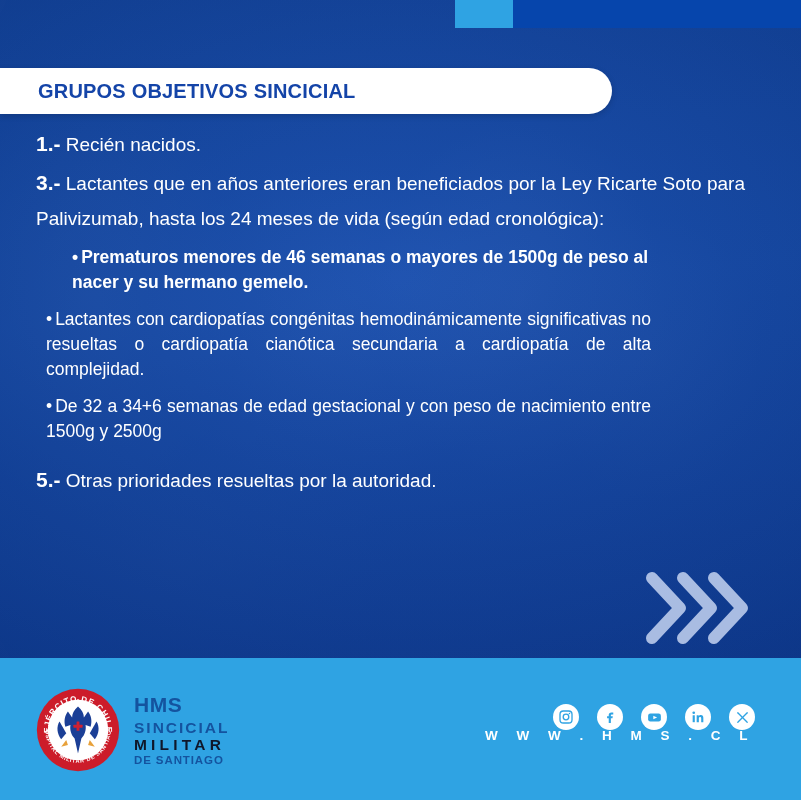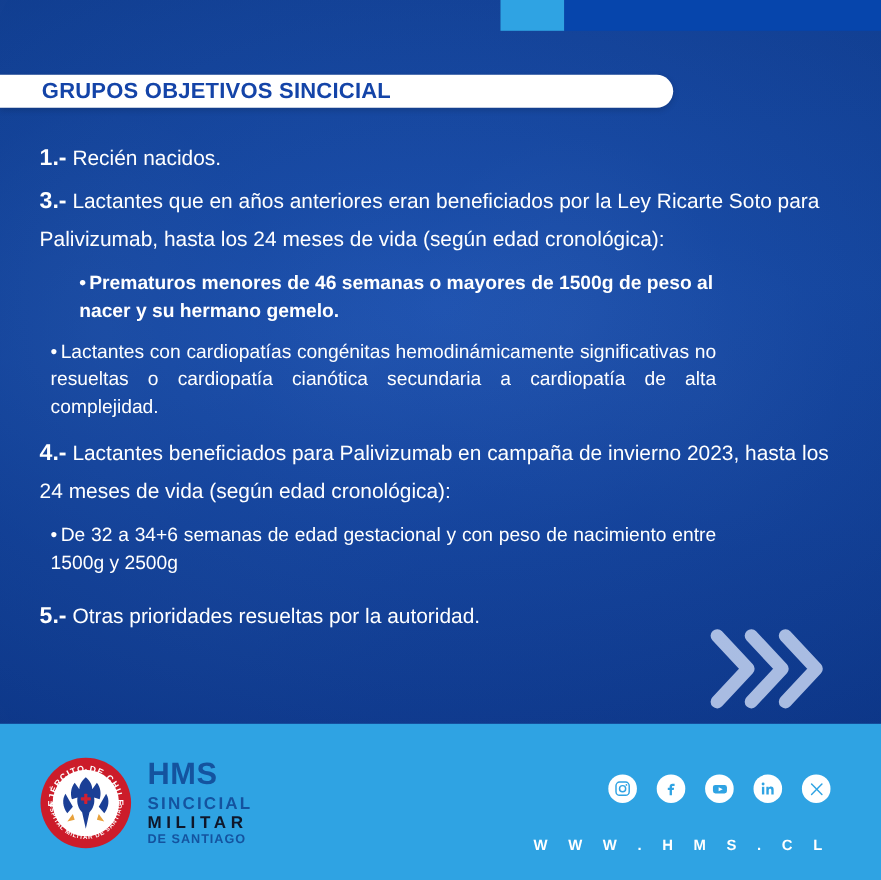--- a/index.html
+++ b/index.html
@@ -41,21 +41,21 @@
     background:radial-gradient(ellipse 120% 95% at 50% 42%, rgba(255,255,255,.05), rgba(0,0,0,.18) 85%);
   }
 
   
   .topstrip{position:absolute;left:0;top:0;width:801px;height:28px;}
   .top-sq{position:absolute;left:455px;top:0;width:58px;height:28px;background:#2fa3e3;}
   .top-bar{position:absolute;left:513px;top:0;width:288px;height:28px;background:#0645ac;}
 
   
   .banner{
-    position:absolute;left:0;top:68px;width:612px;height:30px;
+    position:absolute;left:0;top:68px;width:612px;height:46px;
     background:#ffffff;border-radius:0 26px 26px 0;
     box-shadow:0 2px 6px rgba(0,0,0,.16);
     display:flex;align-items:center;
   }
   .banner-title{
     margin-left:38px;color:#1444a8;font-size:20px;font-weight:700;
     letter-spacing:.2px;white-space:nowrap;
   }
 
   
@@ -86,33 +86,33 @@
 
   
   .footer{
     position:absolute;left:0;top:658px;width:801px;height:142px;background:#2fa3e3;
   }
 
   .brand{position:absolute;left:36px;top:30px;display:flex;align-items:center;gap:14px;}
 
   .seal{width:84px;height:84px;position:relative;}
   .hms-text{color:#14539f;line-height:1;}
-  .hms-top{font-size:28px;font-weight:700;letter-spacing:.5px;color:#14539f;}
+  .hms-top{font-size:21px;font-weight:700;letter-spacing:.5px;color:#14539f;}
   .hms-l1{font-size:15.5px;font-weight:700;letter-spacing:2.0px;margin-top:5px;color:#14539f;}
   .hms-l2{font-size:15.5px;font-weight:700;letter-spacing:4.2px;margin-top:2px;color:#0f172a;}
   .hms-l3{font-size:11.5px;font-weight:700;letter-spacing:.9px;margin-top:2px;color:#14539f;}
 
   
   .social{position:absolute;right:46px;top:46px;display:flex;gap:18px;}
   .sic{
     width:26px;height:26px;border-radius:50%;background:#ffffff;
     display:flex;align-items:center;justify-content:center;
   }
   .web{
-    position:absolute;right:46px;top:103px;
+    position:absolute;right:46px;top:70px;
     color:#ffffff;font-size:13.5px;font-weight:700;letter-spacing:7.5px;
     white-space:nowrap;
   }
 </style>
 </head>
 <body>
 
 <div class="poster">
 
   <div class="bg-base"></div>
@@ -141,24 +141,20 @@
       <span class="num">3.-</span>
       <span>Lactantes que en años anteriores eran beneficiados por la Ley Ricarte Soto para Palivizumab, hasta los 24 meses de vida (según edad cronológica):</span>
     </div>
     <div class="sub bold">
       <span class="bull">•</span><span>Prematuros menores de 46 semanas o mayores de 1500g de peso al nacer y su hermano gemelo.</span>
     </div>
     <div class="sub justify">
       <span class="bull">•</span><span>Lactantes con cardiopatías congénitas hemodinámicamente significativas no resueltas o cardiopatía cianótica secundaria a cardiopatía de alta complejidad.</span>
     </div>
 
-    <div class="item">
-      <span class="num">4.-</span>
-      <span>Lactantes beneficiados para Palivizumab en campaña de invierno 2023, hasta los 24 meses de vida (según edad cronológica):</span>
-    </div>
     <div class="sub justify">
       <span class="bull">•</span><span>De 32 a 34+6 semanas de edad gestacional y con peso de nacimiento entre 1500g y 2500g</span>
     </div>
 
     <div class="gap-sm"></div>
 
     <div class="item">
       <span class="num">5.-</span>
       <span>Otras prioridades resueltas por la autoridad.</span>
     </div>

